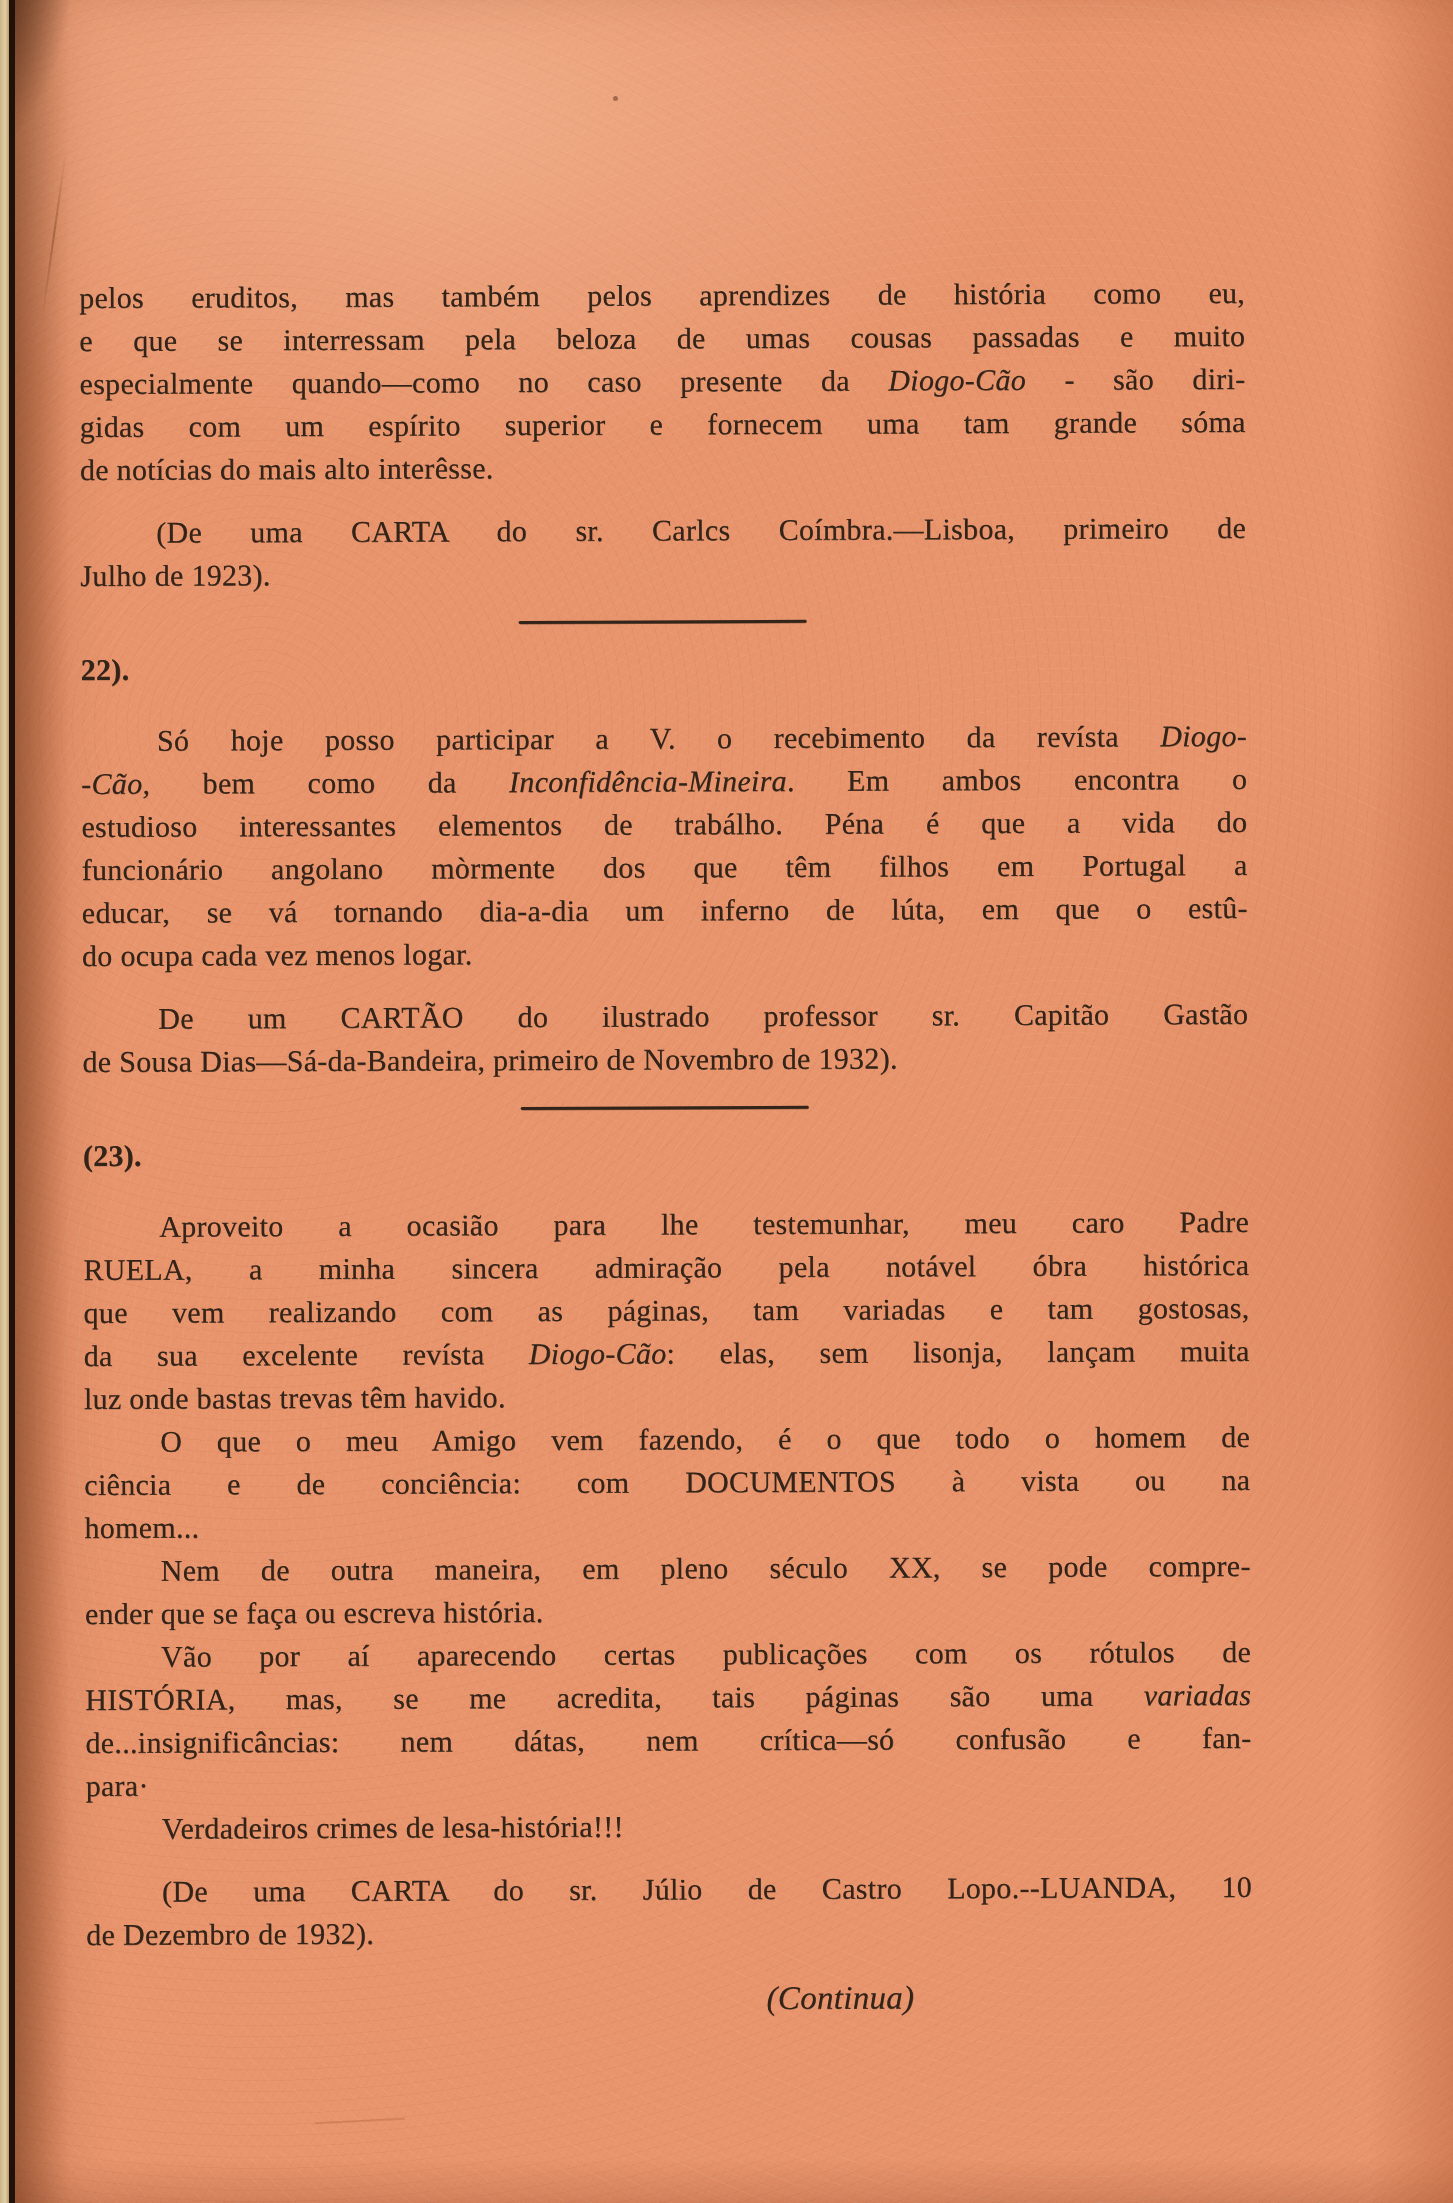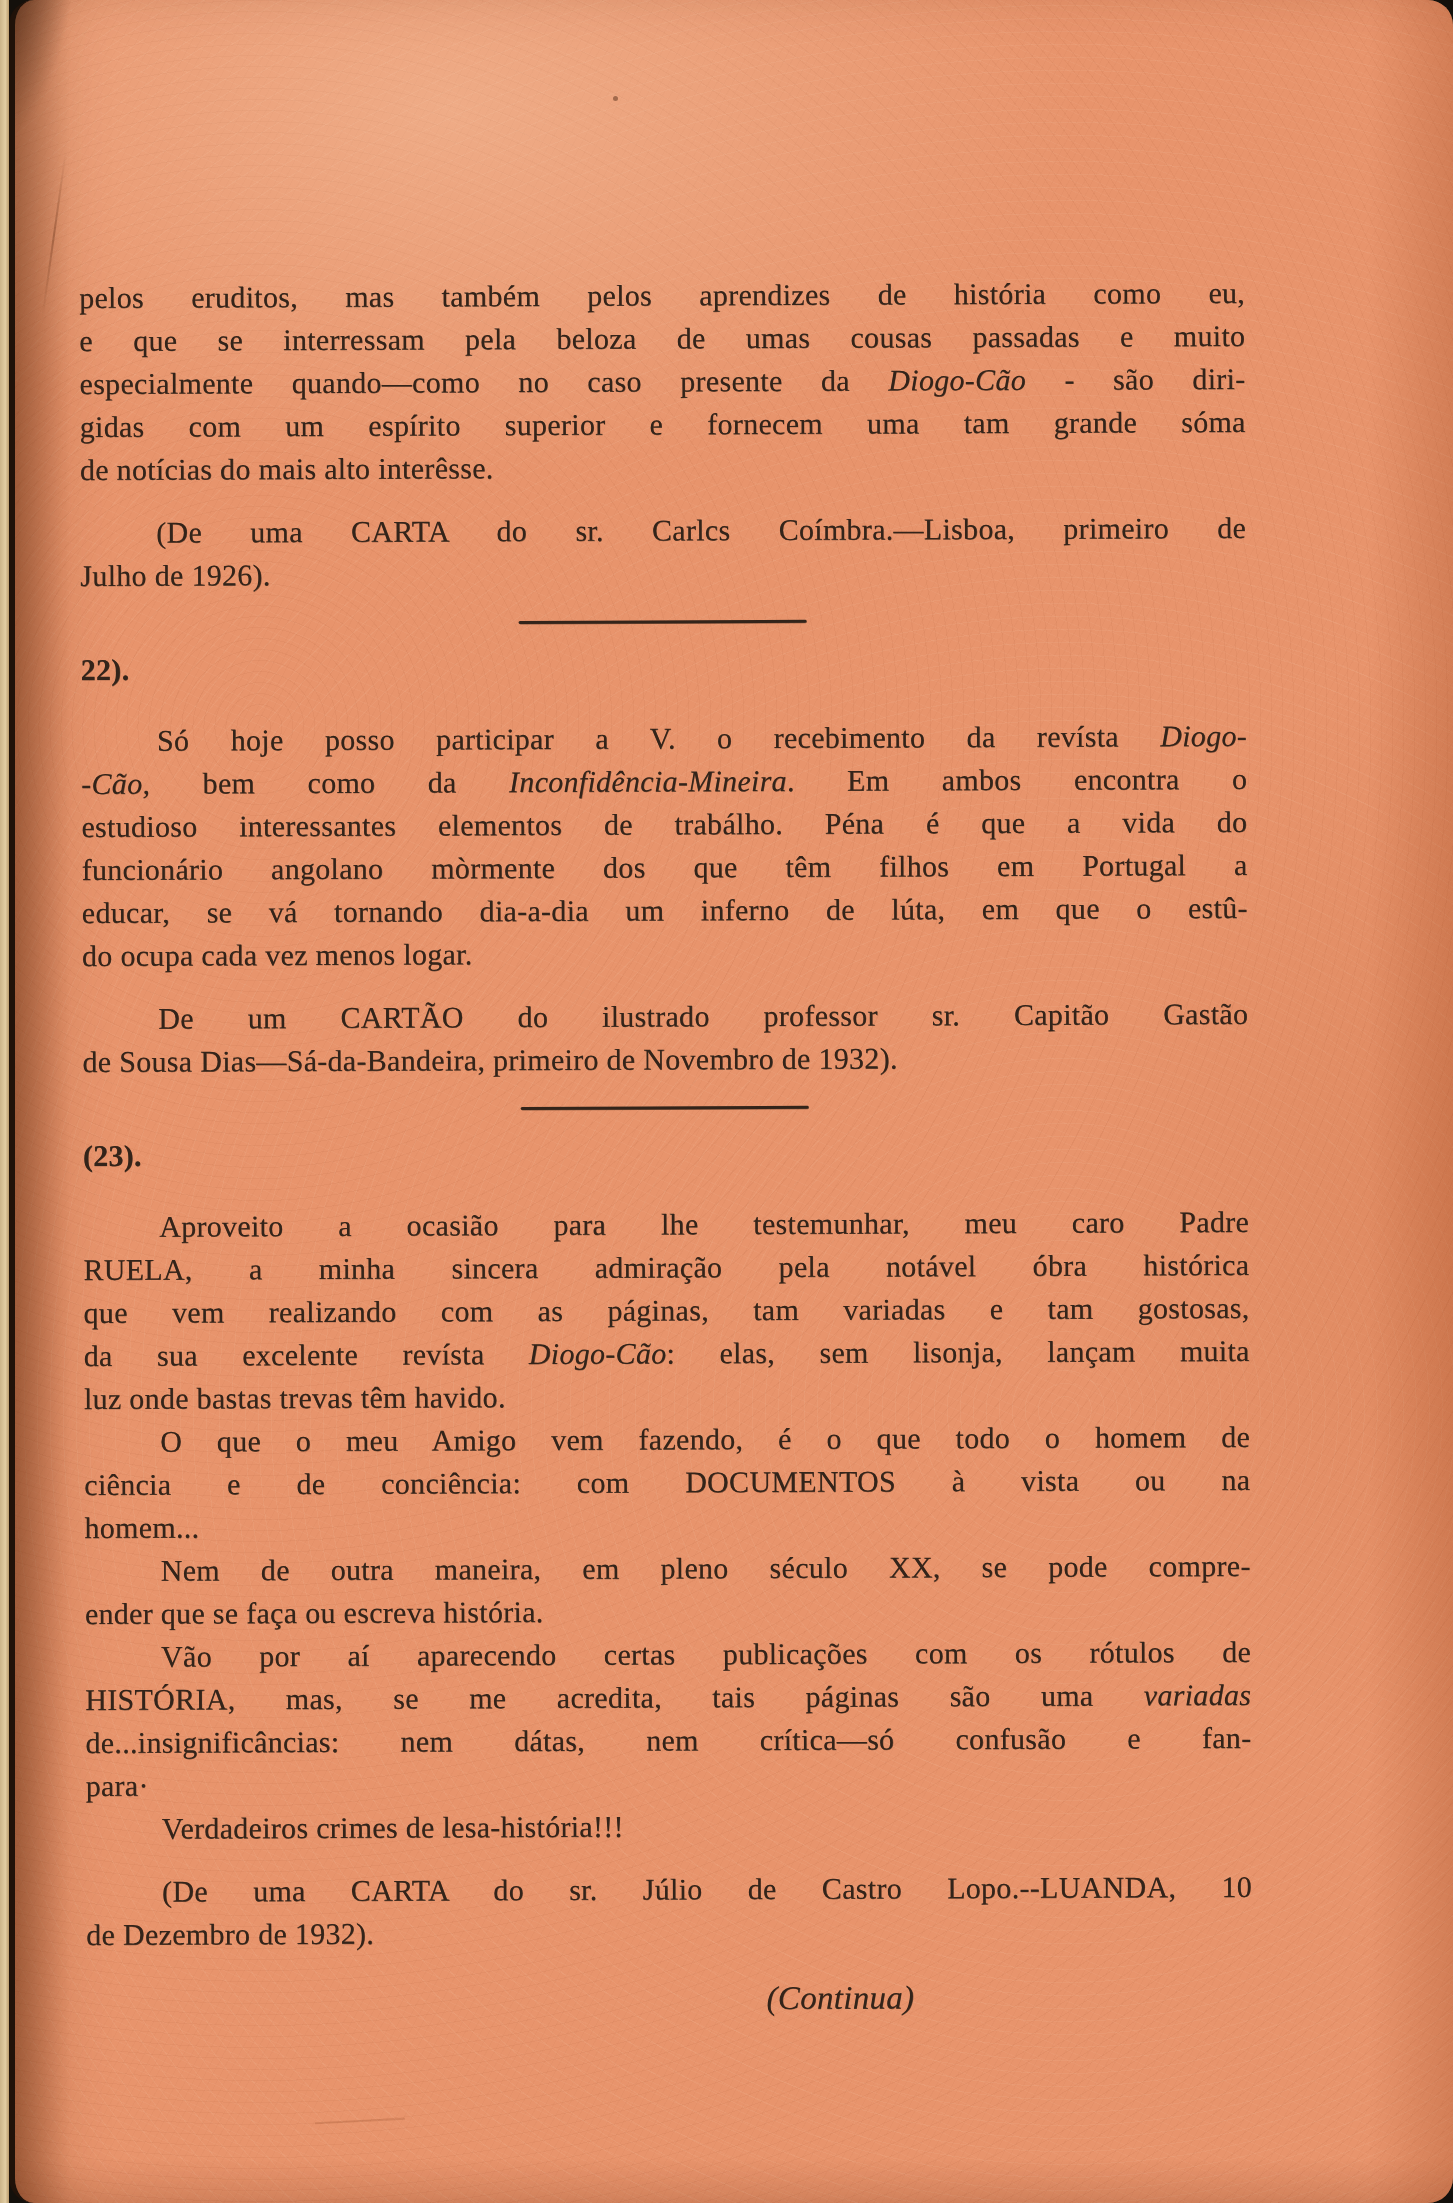--- a/index.html
+++ b/index.html
@@ -24,21 +24,20 @@
       radial-gradient(900px 520px at 30% 5%, rgba(255,226,196,.30), rgba(255,226,196,0) 70%),
       radial-gradient(700px 900px at 105% 55%, rgba(170,75,28,.18), rgba(170,75,28,0) 65%),
       linear-gradient(to left, rgba(150,62,22,.26), rgba(150,62,22,0) 85px),
       linear-gradient(to right, rgba(120,50,18,.30), rgba(120,50,18,0) 55px),
       linear-gradient(to top, rgba(120,50,20,.14), rgba(120,50,20,0) 45px),
       repeating-radial-gradient(circle at 17% 33%, rgba(140,60,25,.055) 0 1px, transparent 1px 11px),
       repeating-radial-gradient(circle at 73% 64%, rgba(255,238,215,.06) 0 1px, transparent 1px 13px),
       repeating-linear-gradient(24deg, rgba(255,240,220,.04) 0 1px, transparent 1px 9px),
       repeating-linear-gradient(118deg, rgba(130,55,20,.03) 0 1px, transparent 1px 7px);
     box-shadow:inset 55px 0 70px -42px rgba(80,35,10,.5);
-    border-radius:25px;
   }
   
   .flaw1{position:absolute;left:38px;top:150px;width:2px;height:170px;
          background:linear-gradient(rgba(90,40,15,.0),rgba(90,40,15,.35),rgba(90,40,15,0));
          transform:rotate(8deg);}
   .flaw2{position:absolute;left:598px;top:96px;width:5px;height:5px;border-radius:50%;
          background:rgba(70,35,15,.45);}
   .flaw3{position:absolute;left:300px;top:2120px;width:90px;height:2px;
          background:rgba(120,55,22,.18);transform:rotate(-3deg);}
 
@@ -86,21 +85,21 @@
   <div class="text-column">
       <div class="para">
         <div class="line j"><span>pelos eruditos, mas também pelos aprendizes de história como eu,</span></div>
         <div class="line j"><span>e que se interressam pela beloza de umas cousas passadas e muito</span></div>
         <div class="line j"><span>especialmente quando—como no caso presente da </span><span class="it">Diogo-Cão</span><span> - são diri-</span></div>
         <div class="line j"><span>gidas com um espírito superior e fornecem uma tam grande sóma</span></div>
         <div class="line"><span>de notícias do mais alto interêsse.</span></div>
       </div>
       <div class="para attr">
         <div class="line j ind"><span>(De uma CARTA do sr. Carlcs Coímbra.—Lisboa, primeiro de</span></div>
-        <div class="line"><span>Julho de 1926).</span></div>
+        <div class="line"><span>Julho de 1923).</span></div>
       </div>
       <div class="rule"></div>
       <div class="heading">22).</div>
       <div class="para">
         <div class="line j ind"><span>Só hoje posso participar a V. o recebimento da revísta </span><span class="it">Diogo-</span></div>
         <div class="line j"><span class="it">-Cão,</span><span> bem como da </span><span class="it">Inconfidência-Mineira</span><span>. Em ambos encontra o</span></div>
         <div class="line j"><span>estudioso interessantes elementos de trabálho. Péna é que a vida do</span></div>
         <div class="line j"><span>funcionário angolano mòrmente dos que têm filhos em Portugal a</span></div>
         <div class="line j"><span>educar, se vá tornando dia-a-dia um inferno de lúta, em que o estû-</span></div>
         <div class="line"><span>do ocupa cada vez menos logar.</span></div>

